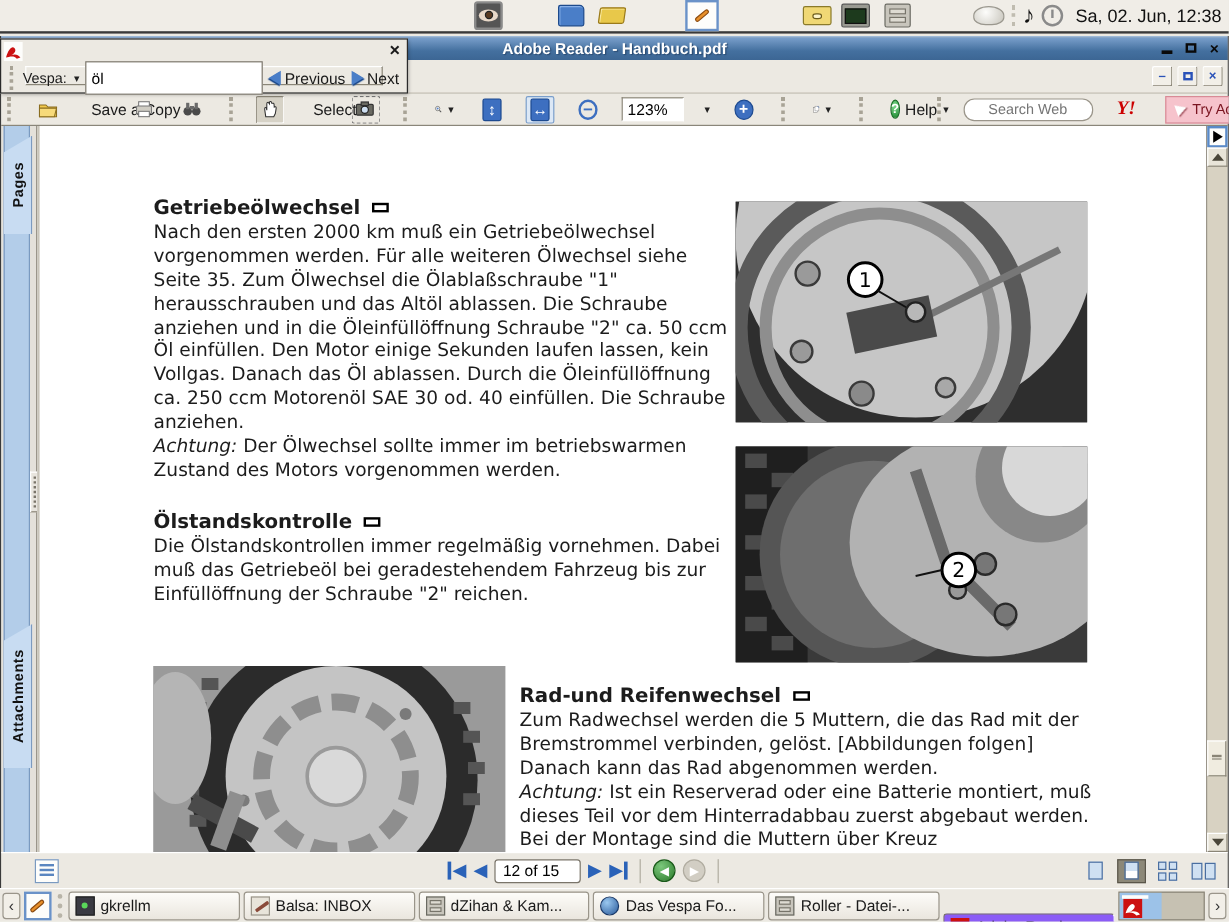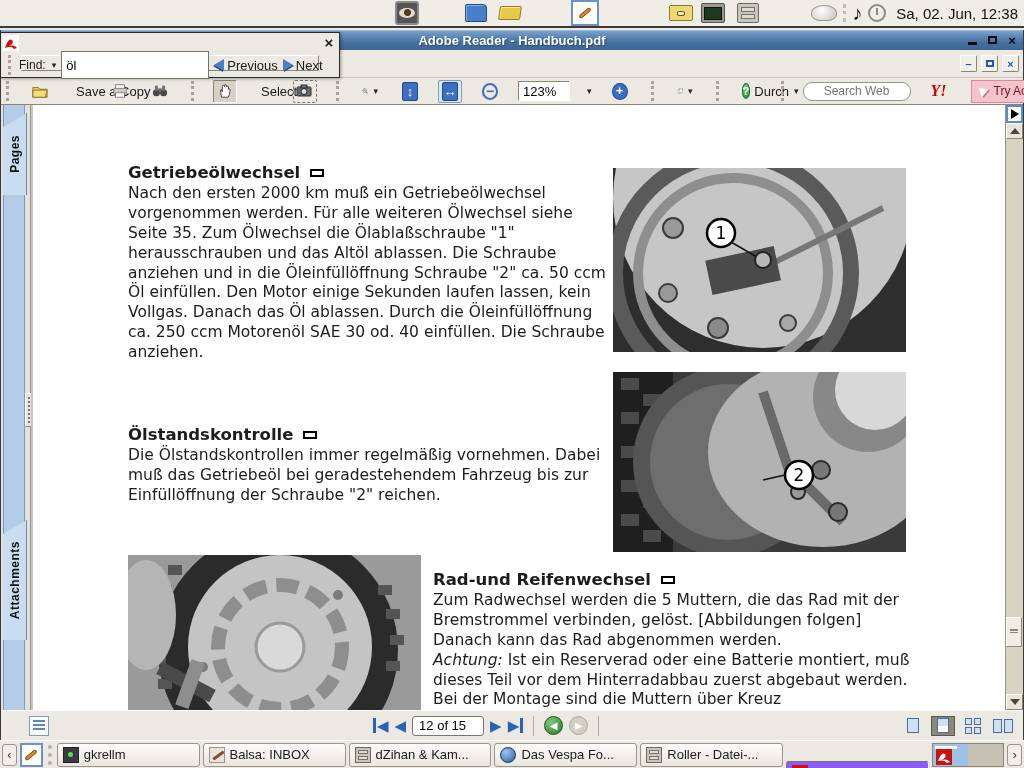--- a/index.html
+++ b/index.html
@@ -297,21 +297,21 @@
         <svg class="icon16" viewBox="0 0 18 18">
             <rect x="3" y="5" width="9" height="11" fill="#fff" stroke="#777"></rect>
             <rect x="6" y="2" width="9" height="11" fill="#fff" stroke="#777"></rect>
             <path d="M12 2 l4 4" stroke="#3d6fc0" stroke-width="1.6"></path>
           </svg>
         <span class="dd">▾</span>
       </div>
       <div class="grip"></div>
       <div class="tbtn">
         <span class="help-globe">?</span>
-        <span>Durch</span>
+        <span>Help</span>
         <span class="dd">▾</span>
       </div>
       <div class="grip"></div>
       <input id="search-web" placeholder="Search Web" style="">
       <span id="yahoo">Y!</span>
       <div id="acrobat-btn">
         <div class="cursor-ico"></div>
         <span>Try Acrobat for Free!</span>
       </div>
     </div>
@@ -332,20 +332,21 @@
       </div>
 
       <div id="viewport">
 
         <div class="doc-text" style="left:95px; top:58px; width:484px;">
           <div class="doc-h">
               <span>Getriebeölwechsel</span>
               <span class="h-box"></span>
             </div>
           <div>Nach den ersten 2000 km muß ein Getriebeölwechsel vorgenommen werden. Für alle weiteren Ölwechsel siehe Seite 35. Zum Ölwechsel die Ölablaßschraube "1" herausschrauben und das Altöl ablassen. Die Schraube anziehen und in die Öleinfüllöffnung Schraube "2" ca. 50 ccm Öl einfüllen. Den Motor einige Sekunden laufen lassen, kein Vollgas. Danach das Öl ablassen. Durch die Öleinfüllöffnung ca. 250 ccm Motorenöl SAE 30 od. 40 einfüllen. Die Schraube anziehen.</div>
+          <div><span class="note-label">Achtung:</span> <span>Der Ölwechsel sollte immer im betriebswarmen Zustand des Motors vorgenommen werden.</span></div>
         </div>
 
         <div class="doc-text" style="left:95px; top:320px; width:488px;">
           <div class="doc-h">
               <span>Ölstandskontrolle</span>
               <span class="h-box"></span>
             </div>
           <div>Die Ölstandskontrollen immer regelmäßig vornehmen. Dabei muß das Getriebeöl bei geradestehendem Fahrzeug bis zur Einfüllöffnung der Schraube "2" reichen.</div>
         </div>
 
@@ -498,21 +499,21 @@
     <div id="find-title-row">
       <svg class="adobe-logo" viewBox="0 0 16 16">
           <rect width="16" height="16" fill="#fdfdfb"></rect>
           <path d="M2 13 C4 6 7 3 9 5 C11 7 9 10 6 11 C9 10 12 10 14 13 L11 14 C9 11 5 12 2 13 Z" fill="#cc1111"></path>
         </svg>
       <div id="find-title-box">Find</div>
       <div id="find-close">×</div>
     </div>
     <div id="find-row">
       <div class="grip"></div>
-      <span>Find:</span>
+      <span>Vespa:</span>
       <span class="dd">▾</span>
       <input id="find-input" value="öl" style="">
       <div class="find-nav">
         <div class="pagearrow pa-l"></div>
         <span>Previous</span>
       </div>
       <div class="find-nav">
         <div class="pagearrow pa-r"></div>
         <span>Next</span>
       </div>

